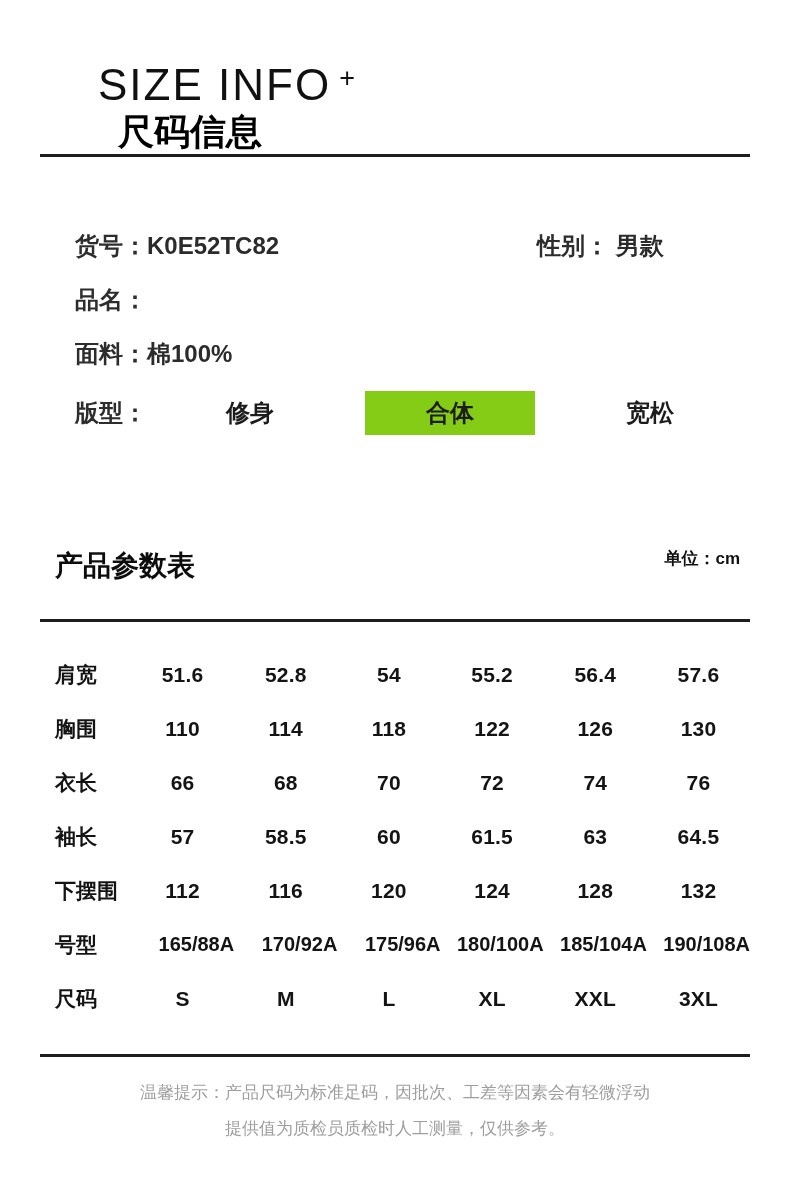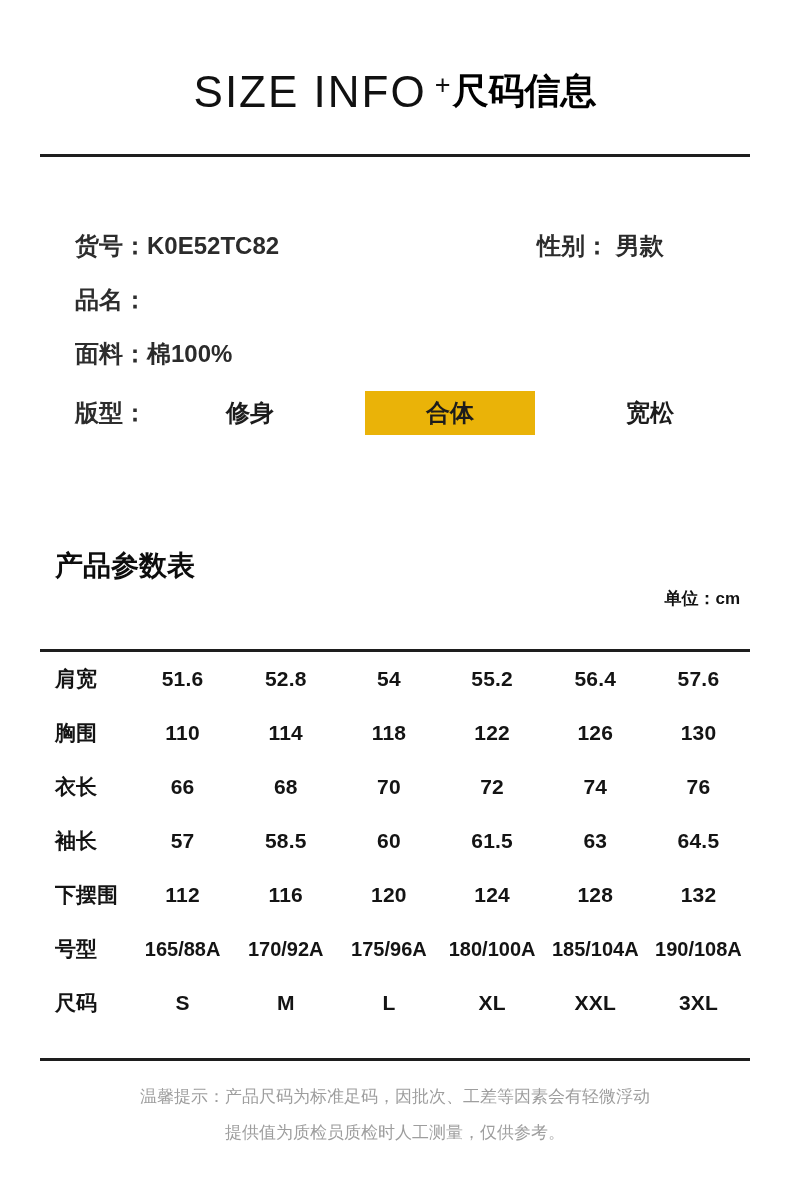--- a/index.html
+++ b/index.html
@@ -7,29 +7,29 @@
     width:790px; height:1181px;
     background:#ffffff;
     font-family:"Liberation Sans","DejaVu Sans",sans-serif;
     color:#222222;
     overflow:hidden;
   }
   .page { padding:0 40px; box-sizing:border-box; width:790px; }
 
   
   .header {
-    display:flex; justify-content:center; align-items:flex-start;
-    padding:68px 58px 0 58px; height:86px; box-sizing:content-box;
+    display:flex; justify-content:flex-end; align-items:flex-start;
+    padding:68px 58px 0 58px; height:86px; box-sizing:content-box;flex-direction:column;
   }
   .title-en {
     font-size:44px; font-weight:400; letter-spacing:2px; color:#111111;
     white-space:nowrap; line-height:1.1;
   }
   .title-en .plus { font-size:27px; font-weight:400; position:relative; top:-13px; margin-left:8px; }
-  .title-cn { font-size:36px; font-weight:800; color:#000000; line-height:1.25; white-space:nowrap; }
+  .title-cn { font-size:36px; font-weight:800; color:#000000; line-height:1.25; white-space:nowrap;margin-left:20px; }
 
   .divider { height:3px; background:#1e1e1e; }
 
   
   .info { padding:72px 0 0 35px; }
   .info-row {
     display:flex; align-items:center; height:34px; margin-bottom:20px;
     font-size:24px; font-weight:700; color:#2d2d2d; white-space:nowrap;
   }
   .info-left { width:462px; display:flex; align-items:center; }
@@ -38,39 +38,39 @@
   .fit-row { height:44px; margin-bottom:0; }
   .fit-label { width:75px; }
   .fit-options { display:flex; }
   .fit-option {
     width:200px; height:44px; display:flex; align-items:center; justify-content:center;
   }
   .fit-option-box {
     width:170px; height:44px; display:flex; align-items:center; justify-content:center;
     font-size:24px; font-weight:700; color:#1c1c1c;
   }
-  .fit-option.active .fit-option-box { background:#eab308; }
+  .fit-option.active .fit-option-box { background:#84cc16; }
 
   
   .section-head {
     display:flex; justify-content:space-between; align-items:flex-start;
     padding:112px 10px 0 15px;
   }
   .section-title { font-size:28px; font-weight:800; color:#0d0d0d; line-height:1.35; }
-  .section-unit { font-size:17px; font-weight:700; color:#111111; padding-bottom:5px;margin-top:40px; }
+  .section-unit { font-size:17px; font-weight:700; color:#111111; padding-bottom:5px; }
 
   .table-divider-top { margin-top:34px; }
-  .size-table { }
+  .size-table { padding-top:26px; }
   .t-row {
     display:flex; align-items:center; height:54px; padding-left:15px;
     font-size:21px; font-weight:700; color:#141414; white-space:nowrap;
   }
   .t-label { width:76px; text-align:left; font-size:21px; }
   .t-cell { flex:1; text-align:center; letter-spacing:0.2px; }
-  .t-row-sizetype .t-cell { font-size:20px; letter-spacing:0; }
+  .t-row-sizetype .t-cell { font-size:20px; letter-spacing:0;text-align:right; }
 
   .table-divider-bottom { margin-top:28px; }
 
   
   .footer-note {
     margin-top:18px; text-align:center;
     font-size:17px; line-height:36px; font-weight:400; color:#9e9e9e;
   }
 </style>
 </head>

